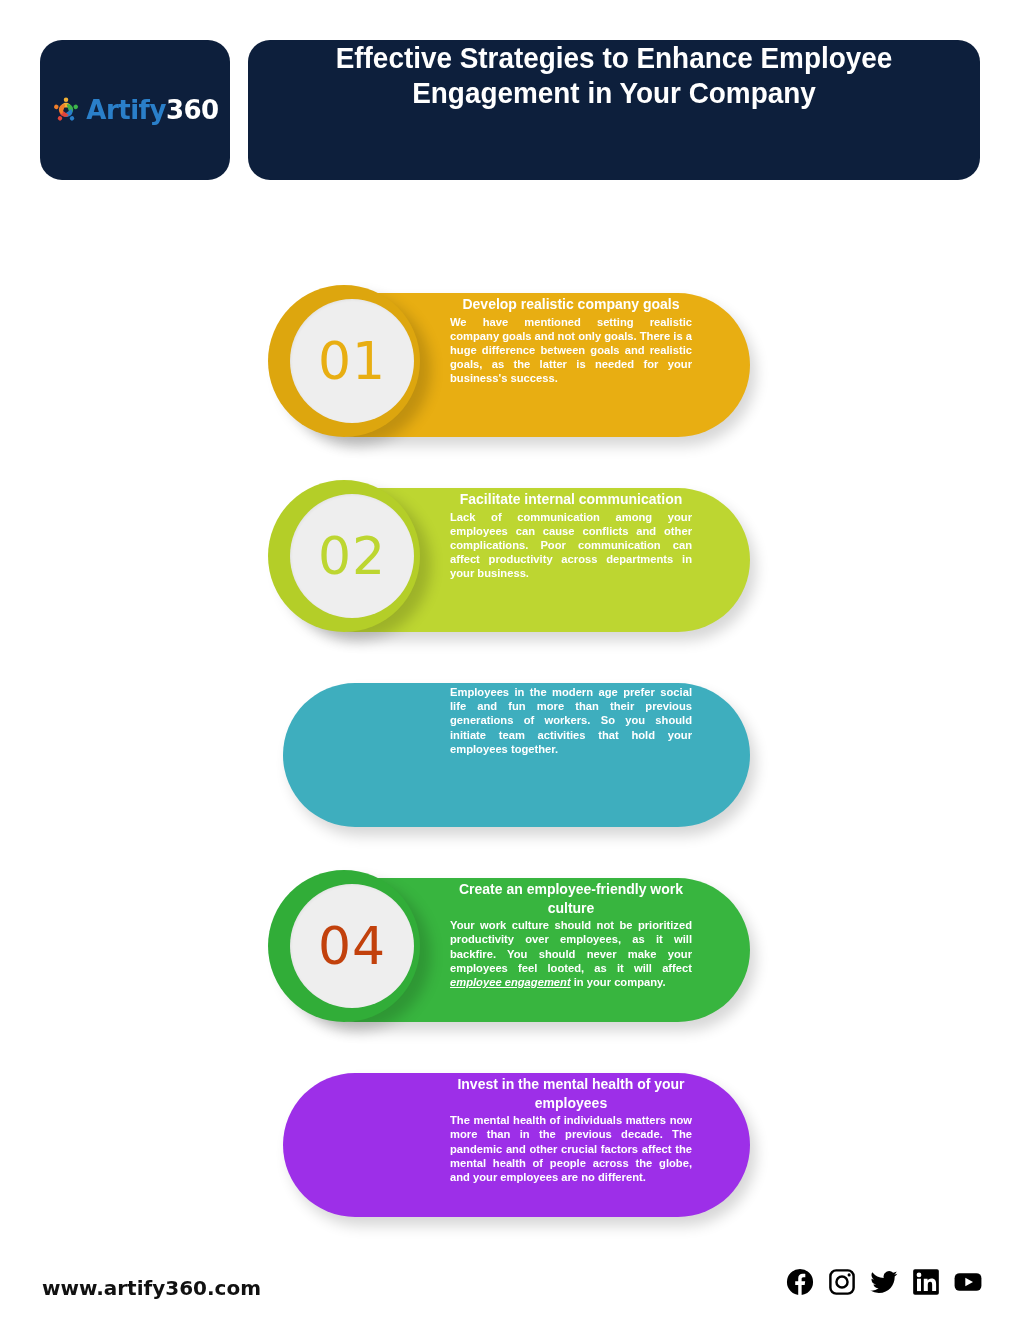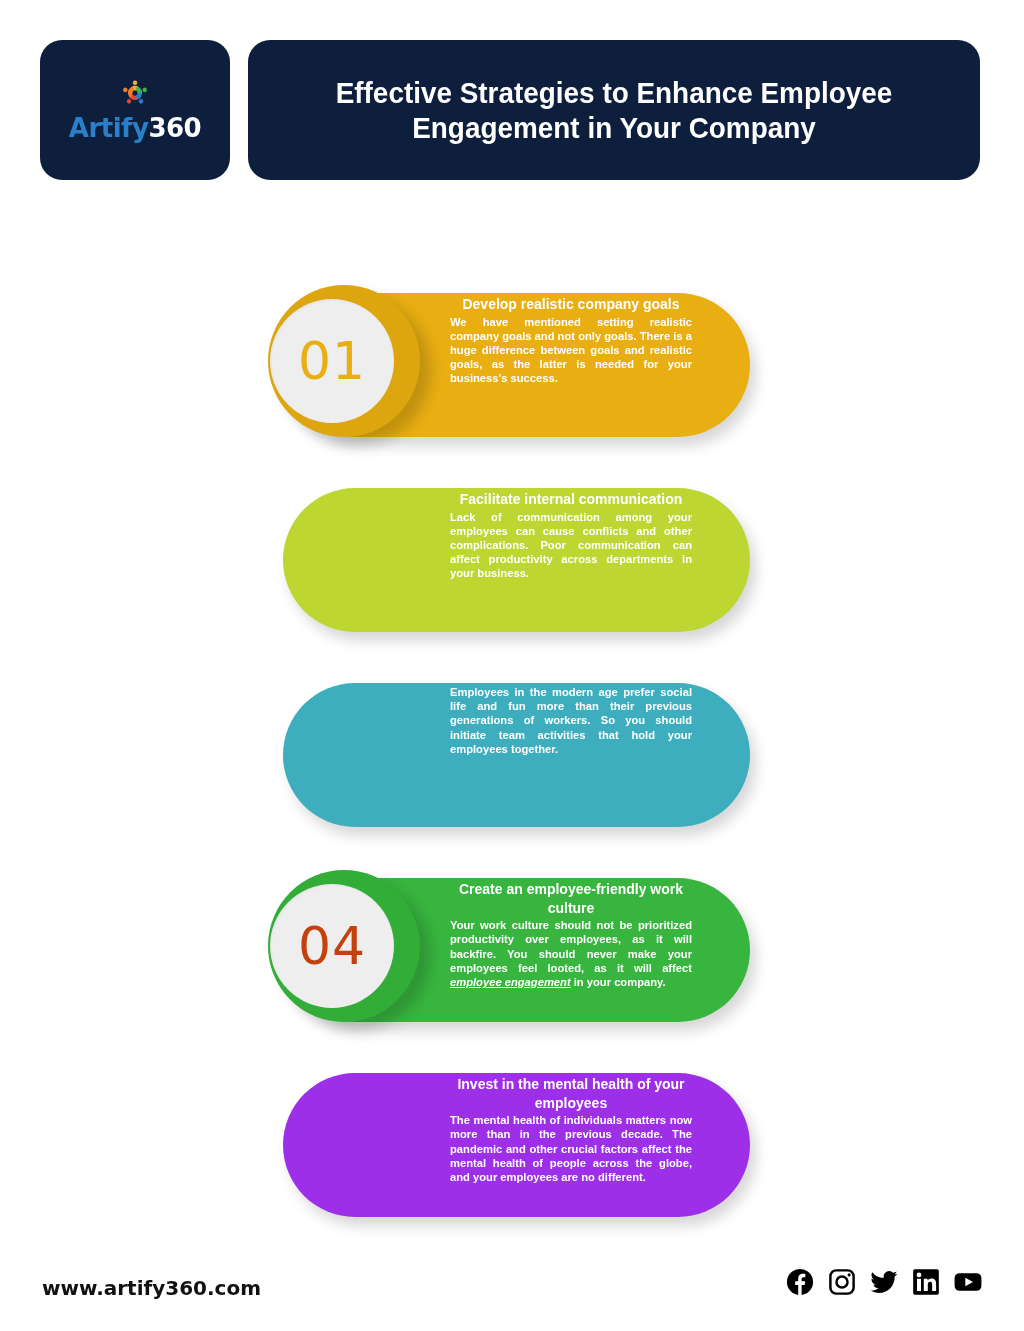--- a/index.html
+++ b/index.html
@@ -32,39 +32,37 @@
     border-radius: 22px;
     display: flex;
     align-items: center;
     justify-content: center;
     flex: 0 0 auto;
   }
   .logo-wrap {
     display: flex;
     align-items: center;
     gap: 5px;
-    flex-direction: column;
   }
   .logo-mark { width: 30px; height: 30px; flex: 0 0 auto; display:block; }
   .logo-text {
     font-size: 26px;
     font-weight: bold;
     letter-spacing: -0.5px;
     white-space: nowrap;
     font-family: "DejaVu Sans", sans-serif;
   }
   .logo-text .t1 { color: #2a7fc9; }
   .logo-text .t2 { color: #ffffff; }
 
   .title-box {
     flex: 1 1 auto;
     background: #0d1f3c;
     border-radius: 22px;
     display: flex;
-    align-items: center;
     justify-content: center;
     padding: 0 40px;
   }
   .title-text {
     color: #ffffff;
     font-size: 30px;
     font-weight: bold;
     line-height: 1.18;
     text-align: center;
     transform: scaleX(0.93);
@@ -98,21 +96,21 @@
     position: absolute;
     left: 268px;
     top: 0px;
     width: 152px;
     height: 152px;
     border-radius: 50%;
     box-shadow: 11px 9px 13px rgba(0,0,0,0.17);
   }
   .badge-inner {
     position: absolute;
-    left: 2px;
+    left: 22px;
     top: 14px;
     width: 124px;
     height: 124px;
     border-radius: 50%;
     background: #eeeeee;
     display: flex;
     align-items: center;
     justify-content: center;
     box-shadow: inset 1px 1px 3px rgba(0,0,0,0.05);
   }
@@ -229,20 +227,25 @@
       </div>
     </div>
     <div class="card-content">
       <p class="card-heading">Develop realistic company goals</p>
       <p class="card-body">We have mentioned setting realistic company goals and not only goals. There is a huge difference between goals and realistic goals, as the latter is needed for your business's success.</p>
     </div>
   </div>
 
   <div class="card">
     <div class="pill" style="background:#bdd631"></div>
+    <div class="badge-outer" style="background:#b4ce28">
+      <div class="badge-inner">
+        <span class="badge-num" style="color:#bdd631">02</span>
+      </div>
+    </div>
     <div class="card-content">
       <p class="card-heading">Facilitate internal communication</p>
       <p class="card-body">Lack of communication among your employees can cause conflicts and other complications. Poor communication can affect productivity across departments in your business.</p>
     </div>
   </div>
 
   <div class="card">
     <div class="pill" style="background:#3eaebe"></div>
     <div class="card-content">
       <p class="card-body">Employees in the modern age prefer social life and fun more than their previous generations of workers. So you should initiate team activities that hold your employees together.</p>

